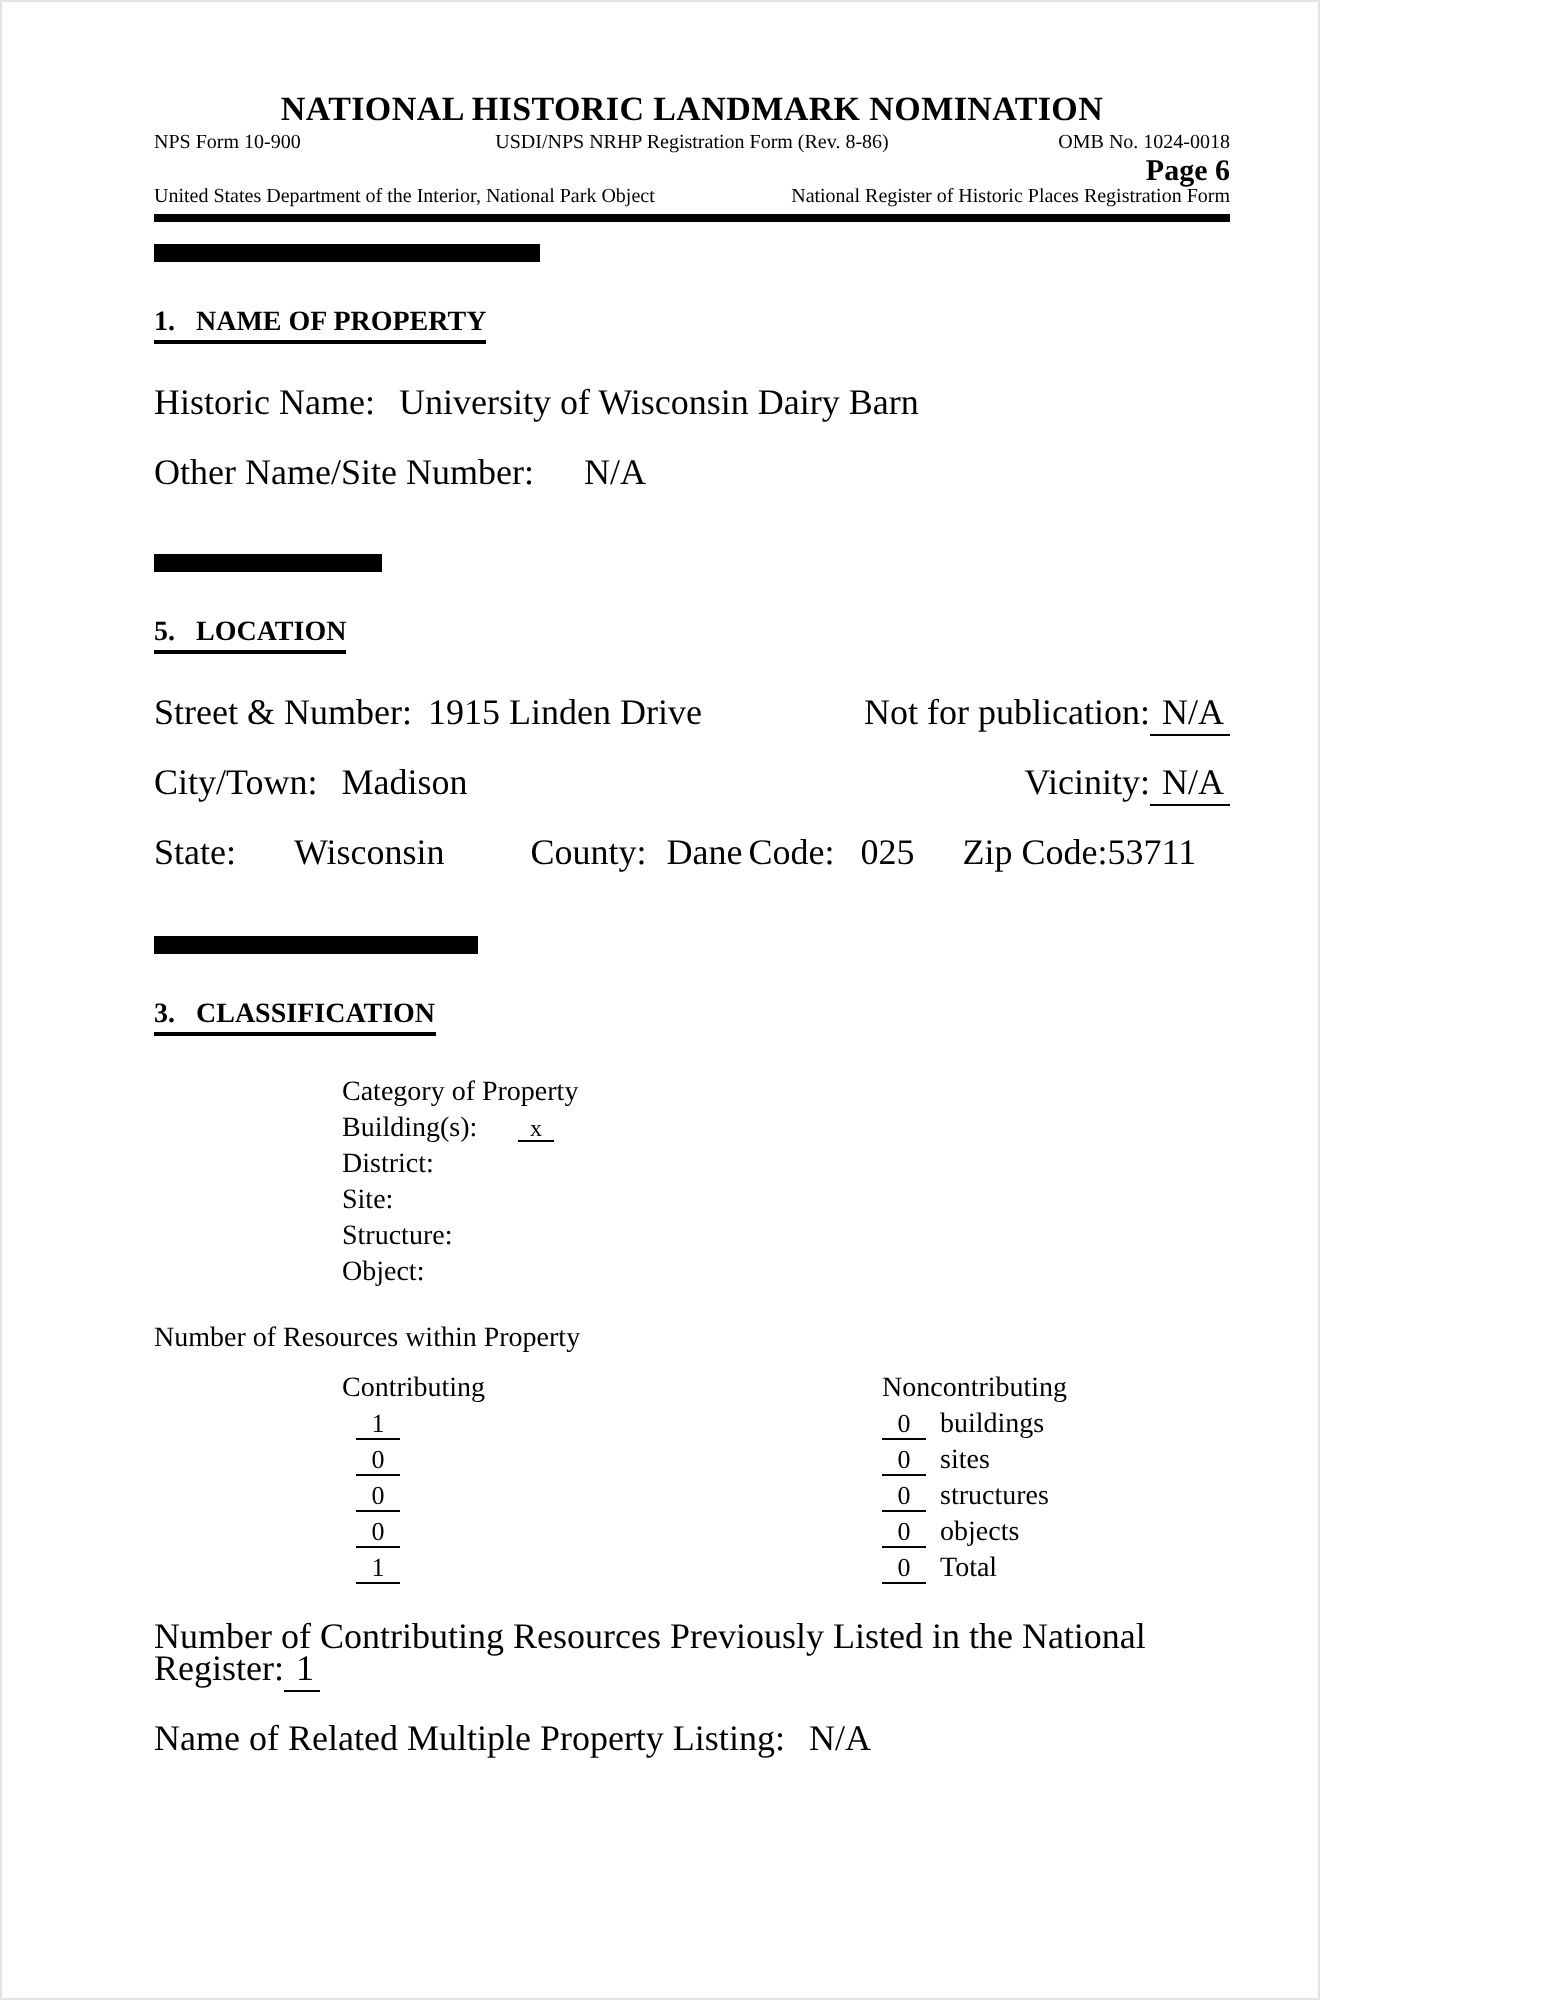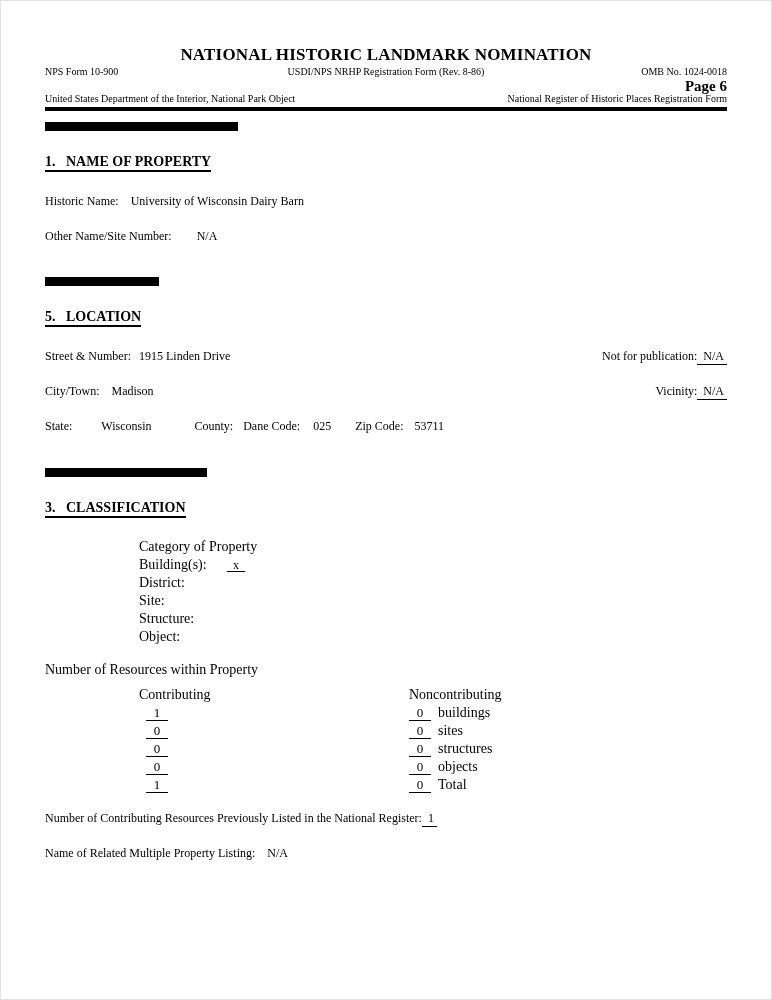--- a/index.html
+++ b/index.html
@@ -1,47 +1,48 @@
 <!DOCTYPE html>
 <html><head>
 <meta charset="utf-8">
 <style>
   html,body{margin:0;padding:0;background:#fff;}
   .page{
     position:relative;
-    width:772px;height:1000px;
+    width:660px;height:1000px;
     background:#fff;
     border:1px solid #e3e3e3;
     box-sizing:border-box;
     font-family:"Liberation Serif", serif;
     color:#000;
     overflow:hidden;
+    padding-left:32px;
   }
   .content{padding:0 44px 0 44px;}
   
   .doc-title{padding-top:45px;font-size:17px;line-height:18px;font-weight:bold;text-align:center;letter-spacing:.2px;}
   .meta-row{display:grid;grid-template-columns:1fr auto 1fr;margin-top:2px;font-size:10px;line-height:11px;}
   .meta-left{text-align:left;}
   .meta-center{text-align:right;}
   .meta-right{text-align:right;}
   .page-num{font-size:15px;line-height:16px;font-weight:bold;text-align:right;margin-top:1px;}
   .sub-row{display:flex;justify-content:space-between;font-size:10px;line-height:10px;padding-bottom:3px;border-bottom:4px solid #000;}
   
   .section-bar{height:9px;background:#000;}
   .bar-1{width:193px;margin-top:11px;}
   .bar-2{width:114px;margin-top:33px;}
   .bar-3{width:162px;margin-top:34px;}
   .sec-heading{display:inline-block;margin-top:5px;font-size:14px;line-height:16px;font-weight:bold;white-space:pre;border-bottom:2px solid #000000;padding-bottom:0;}
-  .line{font-size:12px;line-height:16px;}
+  .line{font-size:18px;line-height:16px;}
   .mt21{margin-top:21px;} .mt19{margin-top:19px;} .mt16{margin-top:16px;}
   .split{display:flex;justify-content:space-between;align-items:baseline;}
   .val-gap8{margin-left:8px;} .val-gap12{margin-left:12px;} .val-gap25{margin-left:25px;}
   .ul-val{border-bottom:1px solid #000;padding:0 3px 1px 6px;}
   
-  .g12{margin-left:29px;} .g43{margin-left:43px;} .g10{margin-left:10px;} .g3{margin-left:3px;} .g13{margin-left:13px;} .g24{margin-left:24px;} .g11{margin-left:11px;font-family:Liberation Serif, serif;}
+  .g12{margin-left:29px;} .g43{margin-left:43px;} .g10{margin-left:10px;} .g3{margin-left:3px;} .g13{margin-left:13px;} .g24{margin-left:24px;} .g11{font-family:Liberation Serif, serif;}
   
   .class-grid{display:grid;grid-template-columns:270px 1fr;padding-left:94px;margin-top:20px;font-size:14px;line-height:18px;}
   .fld-label{display:inline-block;min-width:88px;}
   .blank{display:inline-block;width:18px;height:13px;border-bottom:1px solid #000;text-align:center;font-size:12px;line-height:14px;vertical-align:baseline;}
   
   .res-title{font-size:14px;line-height:16px;margin-top:16px;}
   .res-head{display:grid;grid-template-columns:270px 1fr;padding-left:94px;font-size:14px;line-height:18px;margin-top:8px;}
   .res-row{display:grid;grid-template-columns:270px 1fr;padding-left:94px;font-size:14px;line-height:18px;}
   .num{display:inline-block;width:22px;border-bottom:1px solid #000;text-align:center;font-size:13px;line-height:15px;}
   .num-left{margin-left:7px;}

